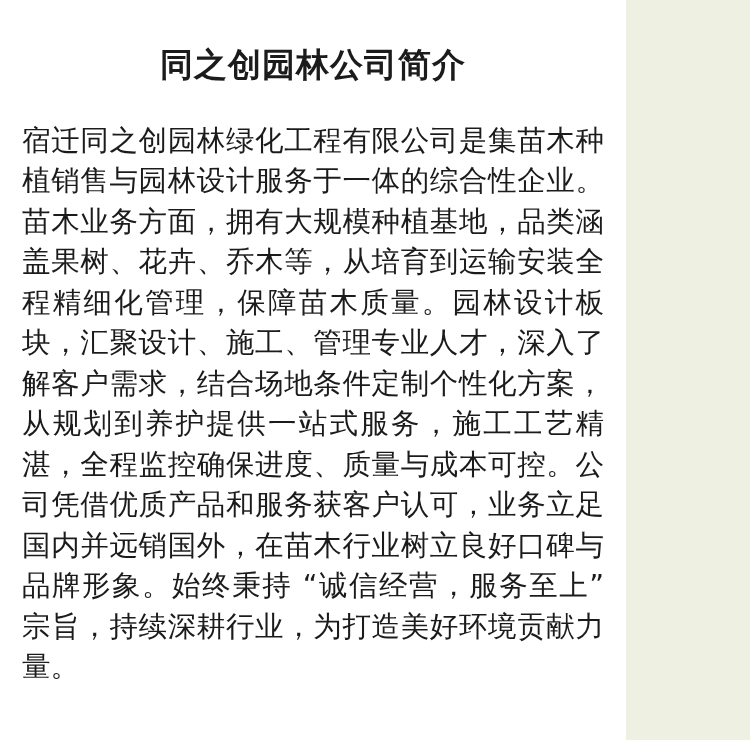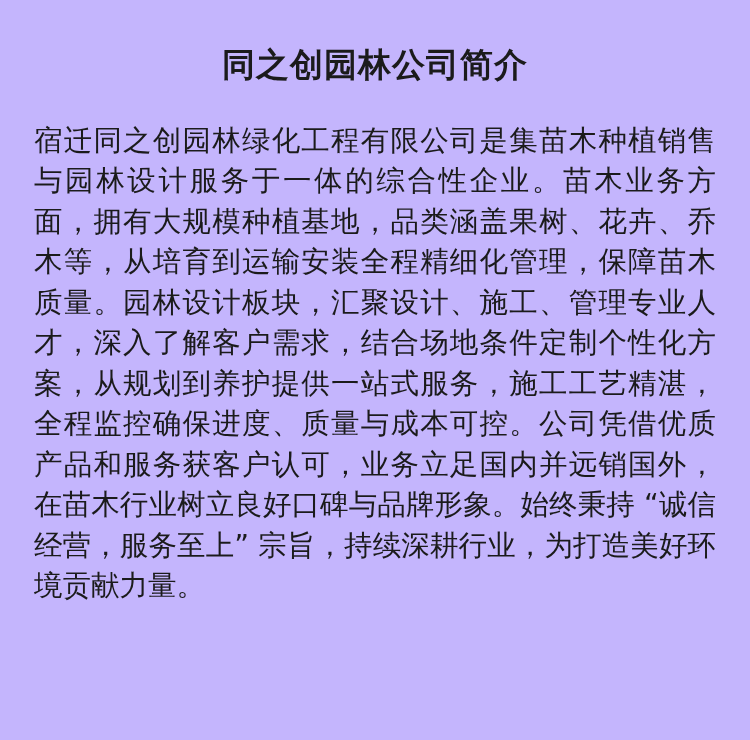--- a/index.html
+++ b/index.html
@@ -7,43 +7,43 @@
     padding: 0;
   }
   body {
     width: 750px;
     height: 740px;
     background: #eef0e1;
     font-family: "DejaVu Sans", "Liberation Sans", sans-serif;
     overflow: hidden;
   }
   .page {
-    width: 750px;
+    width: 626px;
     height: 740px;
     box-sizing: border-box;
     padding: 44px 22px 12px 22px;
-    background: #c4b5fd;
+    background: #ffffff;
   }
   .doc-title {
     text-align: center;
     font-size: 33px;
     font-weight: bold;
     color: #1b1b1b;
     letter-spacing: 1px;
     margin: 0 0 34px 0;
     line-height: 1.3;
   }
   .doc-body {
     font-size: 28.5px;
     line-height: 1.42;
     color: #1b1b1b;
     text-align: justify;
     text-justify: inter-ideograph;
     letter-spacing: 0px;
-    margin: 12px;
+    margin: 0;
     word-break: break-all;
   }
 </style>
 </head>
 <body>
 
 <div class="page">
   <h1 class="doc-title">同之创园林公司简介</h1>
   <p class="doc-body">宿迁同之创园林绿化工程有限公司是集苗木种植销售与园林设计服务于一体的综合性企业。苗木业务方面，拥有大规模种植基地，品类涵盖果树、花卉、乔木等，从培育到运输安装全程精细化管理，保障苗木质量。园林设计板块，汇聚设计、施工、管理专业人才，深入了解客户需求，结合场地条件定制个性化方案，从规划到养护提供一站式服务，施工工艺精湛，全程监控确保进度、质量与成本可控。公司凭借优质产品和服务获客户认可，业务立足国内并远销国外，在苗木行业树立良好口碑与品牌形象。始终秉持 “诚信经营，服务至上” 宗旨，持续深耕行业，为打造美好环境贡献力量。</p>
 </div>

